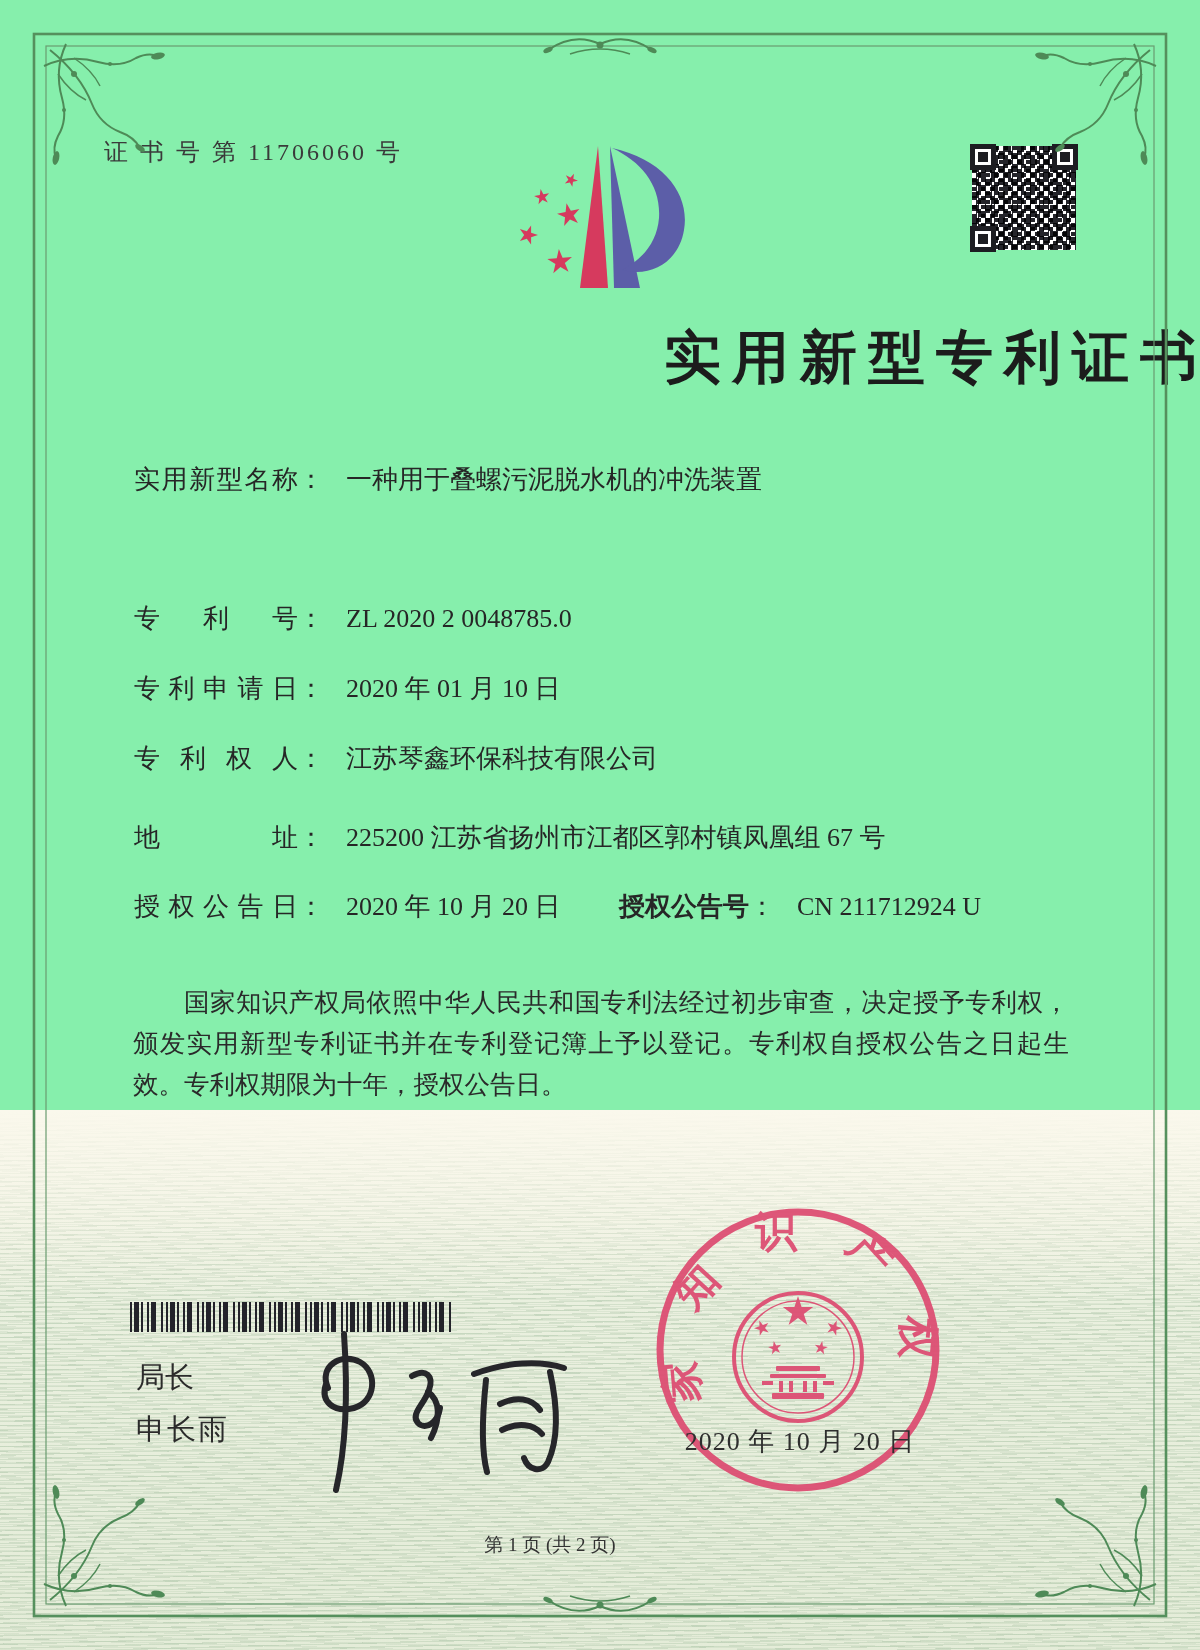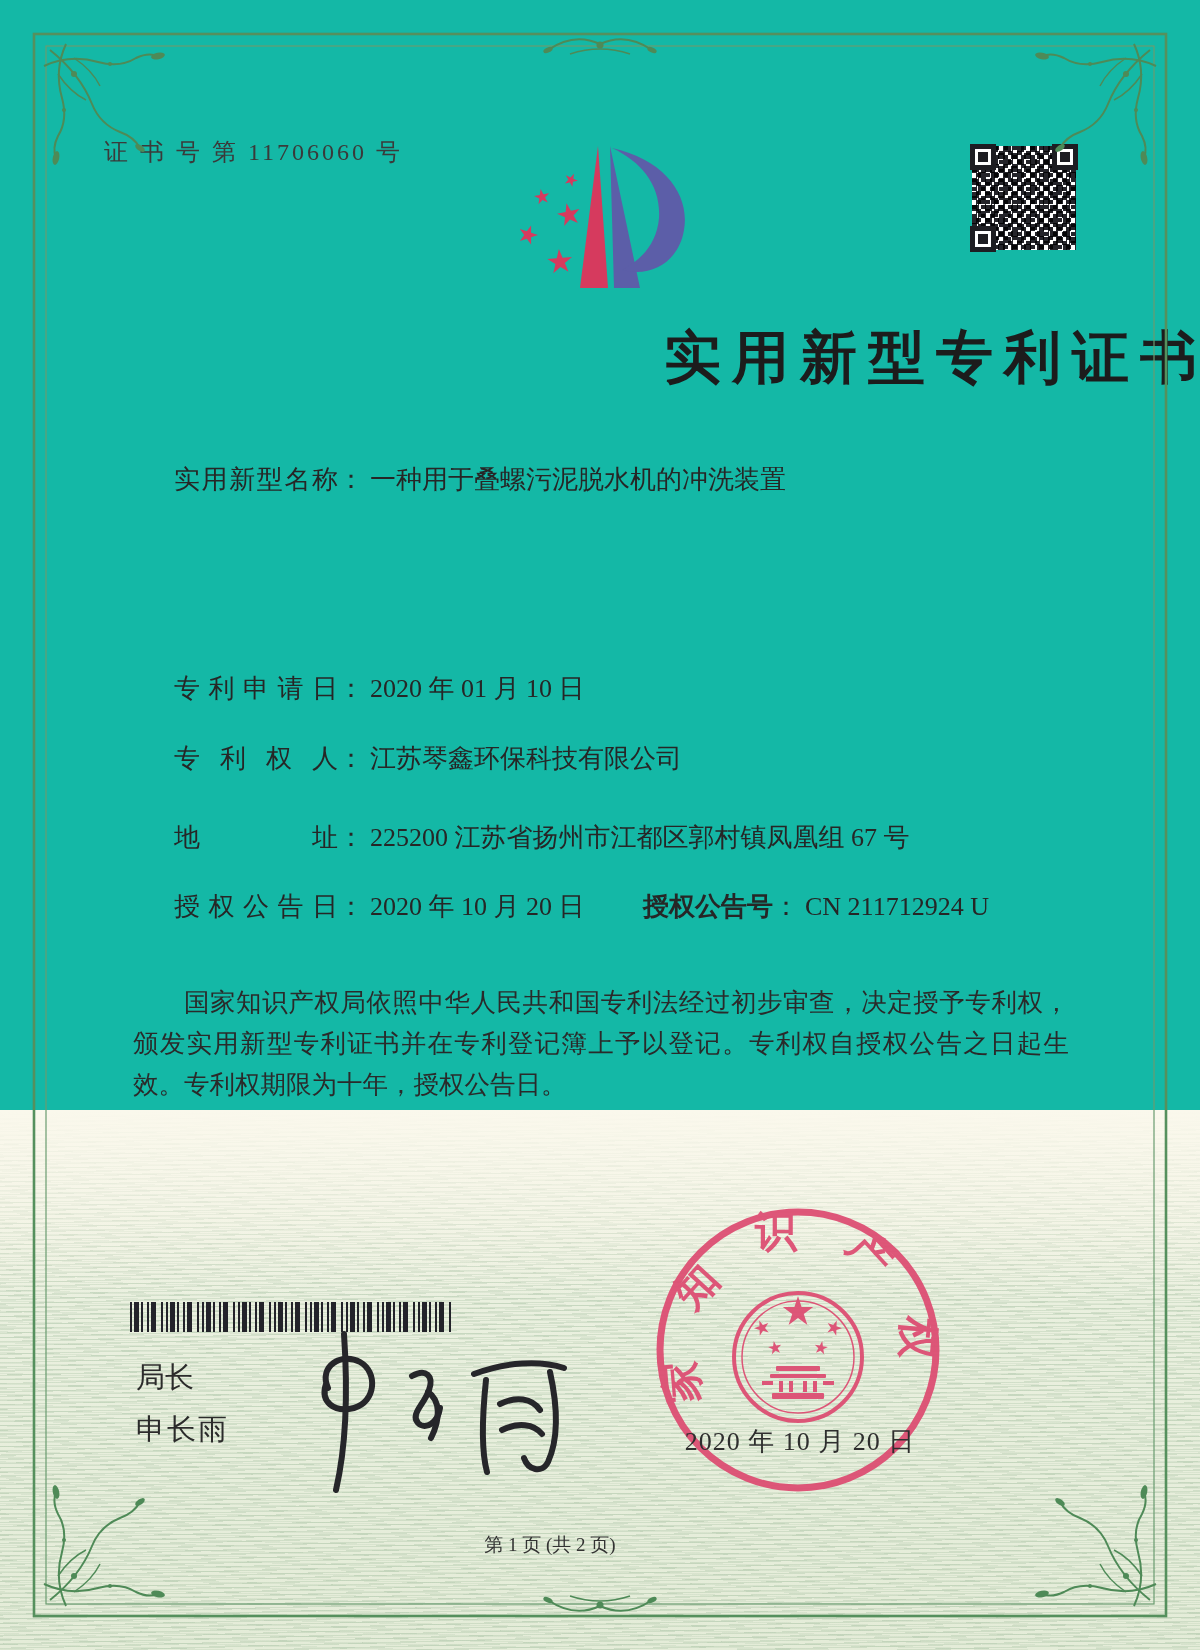--- a/index.html
+++ b/index.html
@@ -1,18 +1,18 @@
 <!DOCTYPE html>
 <html><head>
 <meta charset="utf-8">
 <style>
   html,body{margin:0;padding:0;background:#9a9a92;}
   .page{
     position:relative; width:1200px; height:1650px; margin:0 auto;
-    background:#14b8a6; overflow:hidden;
+    background:#86efac; overflow:hidden;
     font-family:"Liberation Serif","DejaVu Serif",serif; color:#222;
   }
   
   .guilloche{
     position:absolute; left:0; right:0; top:1110px; bottom:0; z-index:0;
     background:
       repeating-linear-gradient(178.5deg, rgba(116,158,118,0.20) 0 1.4px, rgba(255,255,255,0) 1.4px 4.2px),
       repeating-linear-gradient(1.5deg, rgba(134,170,134,0.14) 0 1.4px, rgba(255,255,255,0) 1.4px 5.2px),
       linear-gradient(180deg,#f6f4e6 0%, #eaf0df 35%, #e4ecd8 100%);
   }
@@ -37,22 +37,22 @@
   .finder{position:absolute; width:26px; height:26px; border:5px solid #1d1d22; background:#fff; box-sizing:border-box;}
   .finder::after{content:""; position:absolute; left:3px; top:3px; width:10px; height:10px; background:#1d1d22;}
   .f-tl{left:-2px; top:-2px;} .f-tr{right:-2px; top:-2px;} .f-bl{left:-2px; bottom:-2px;}
   .title{
     position:absolute; left:8px; width:1200px; top:320px; z-index:2;
     text-align:right; font-size:57px; font-weight:bold; letter-spacing:11px;
     color:#1c1c1c; text-indent:11px;
   }
   
   .row{position:absolute; left:134px; z-index:2; font-size:26px; color:#262626; white-space:nowrap;}
-  .lbl{display:inline-block; width:164px; text-align:justify; text-align-last:justify; vertical-align:bottom;margin-left:40px;}
-  .val{margin-left:6px;}
+  .lbl{display:inline-block; width:164px; text-align:justify; text-align-last:justify; vertical-align:bottom;}
+  .val{margin-left:22px;}
   .grant-no{position:absolute; left:438px;}
   
   .paras{position:absolute; left:133px; width:936px; top:982px; z-index:2;
     font-size:25.5px; line-height:41px; text-align:justify; color:#2a2a2a;}
   .paras p{margin:0 0 2px 0; text-indent:2em;}
   
   .barcode{
     position:absolute; left:130px; top:1302px; width:324px; height:30px; z-index:2;
     background:repeating-linear-gradient(90deg,
       #23232a 0 2px, rgba(0,0,0,0) 2px 4px,
@@ -136,20 +136,23 @@
     <div class="finder f-tl"></div>
     <div class="finder f-tr"></div>
     <div class="finder f-bl"></div>
   </div>
 
   <div class="title">实用新型专利证书</div>
 
   <div class="row" style="top:462px">
     <span class="lbl">实用新型名称</span><span>：</span><span class="val">一种用于叠螺污泥脱水机的冲洗装置</span>
   </div>
+  <div class="row" style="top:601px">
+    <span class="lbl">专利号</span><span>：</span><span class="val">ZL 2020 2 0048785.0</span>
+  </div>
   <div class="row" style="top:671px">
     <span class="lbl">专利申请日</span><span>：</span><span class="val">2020 年 01 月 10 日</span>
   </div>
   <div class="row" style="top:741px">
     <span class="lbl">专利权人</span><span>：</span><span class="val">江苏琴鑫环保科技有限公司</span>
   </div>
   <div class="row" style="top:820px">
     <span class="lbl">地址</span><span>：</span><span class="val">225200 江苏省扬州市江都区郭村镇凤凰组 67 号</span>
   </div>
   <div class="row" style="top:889px">

